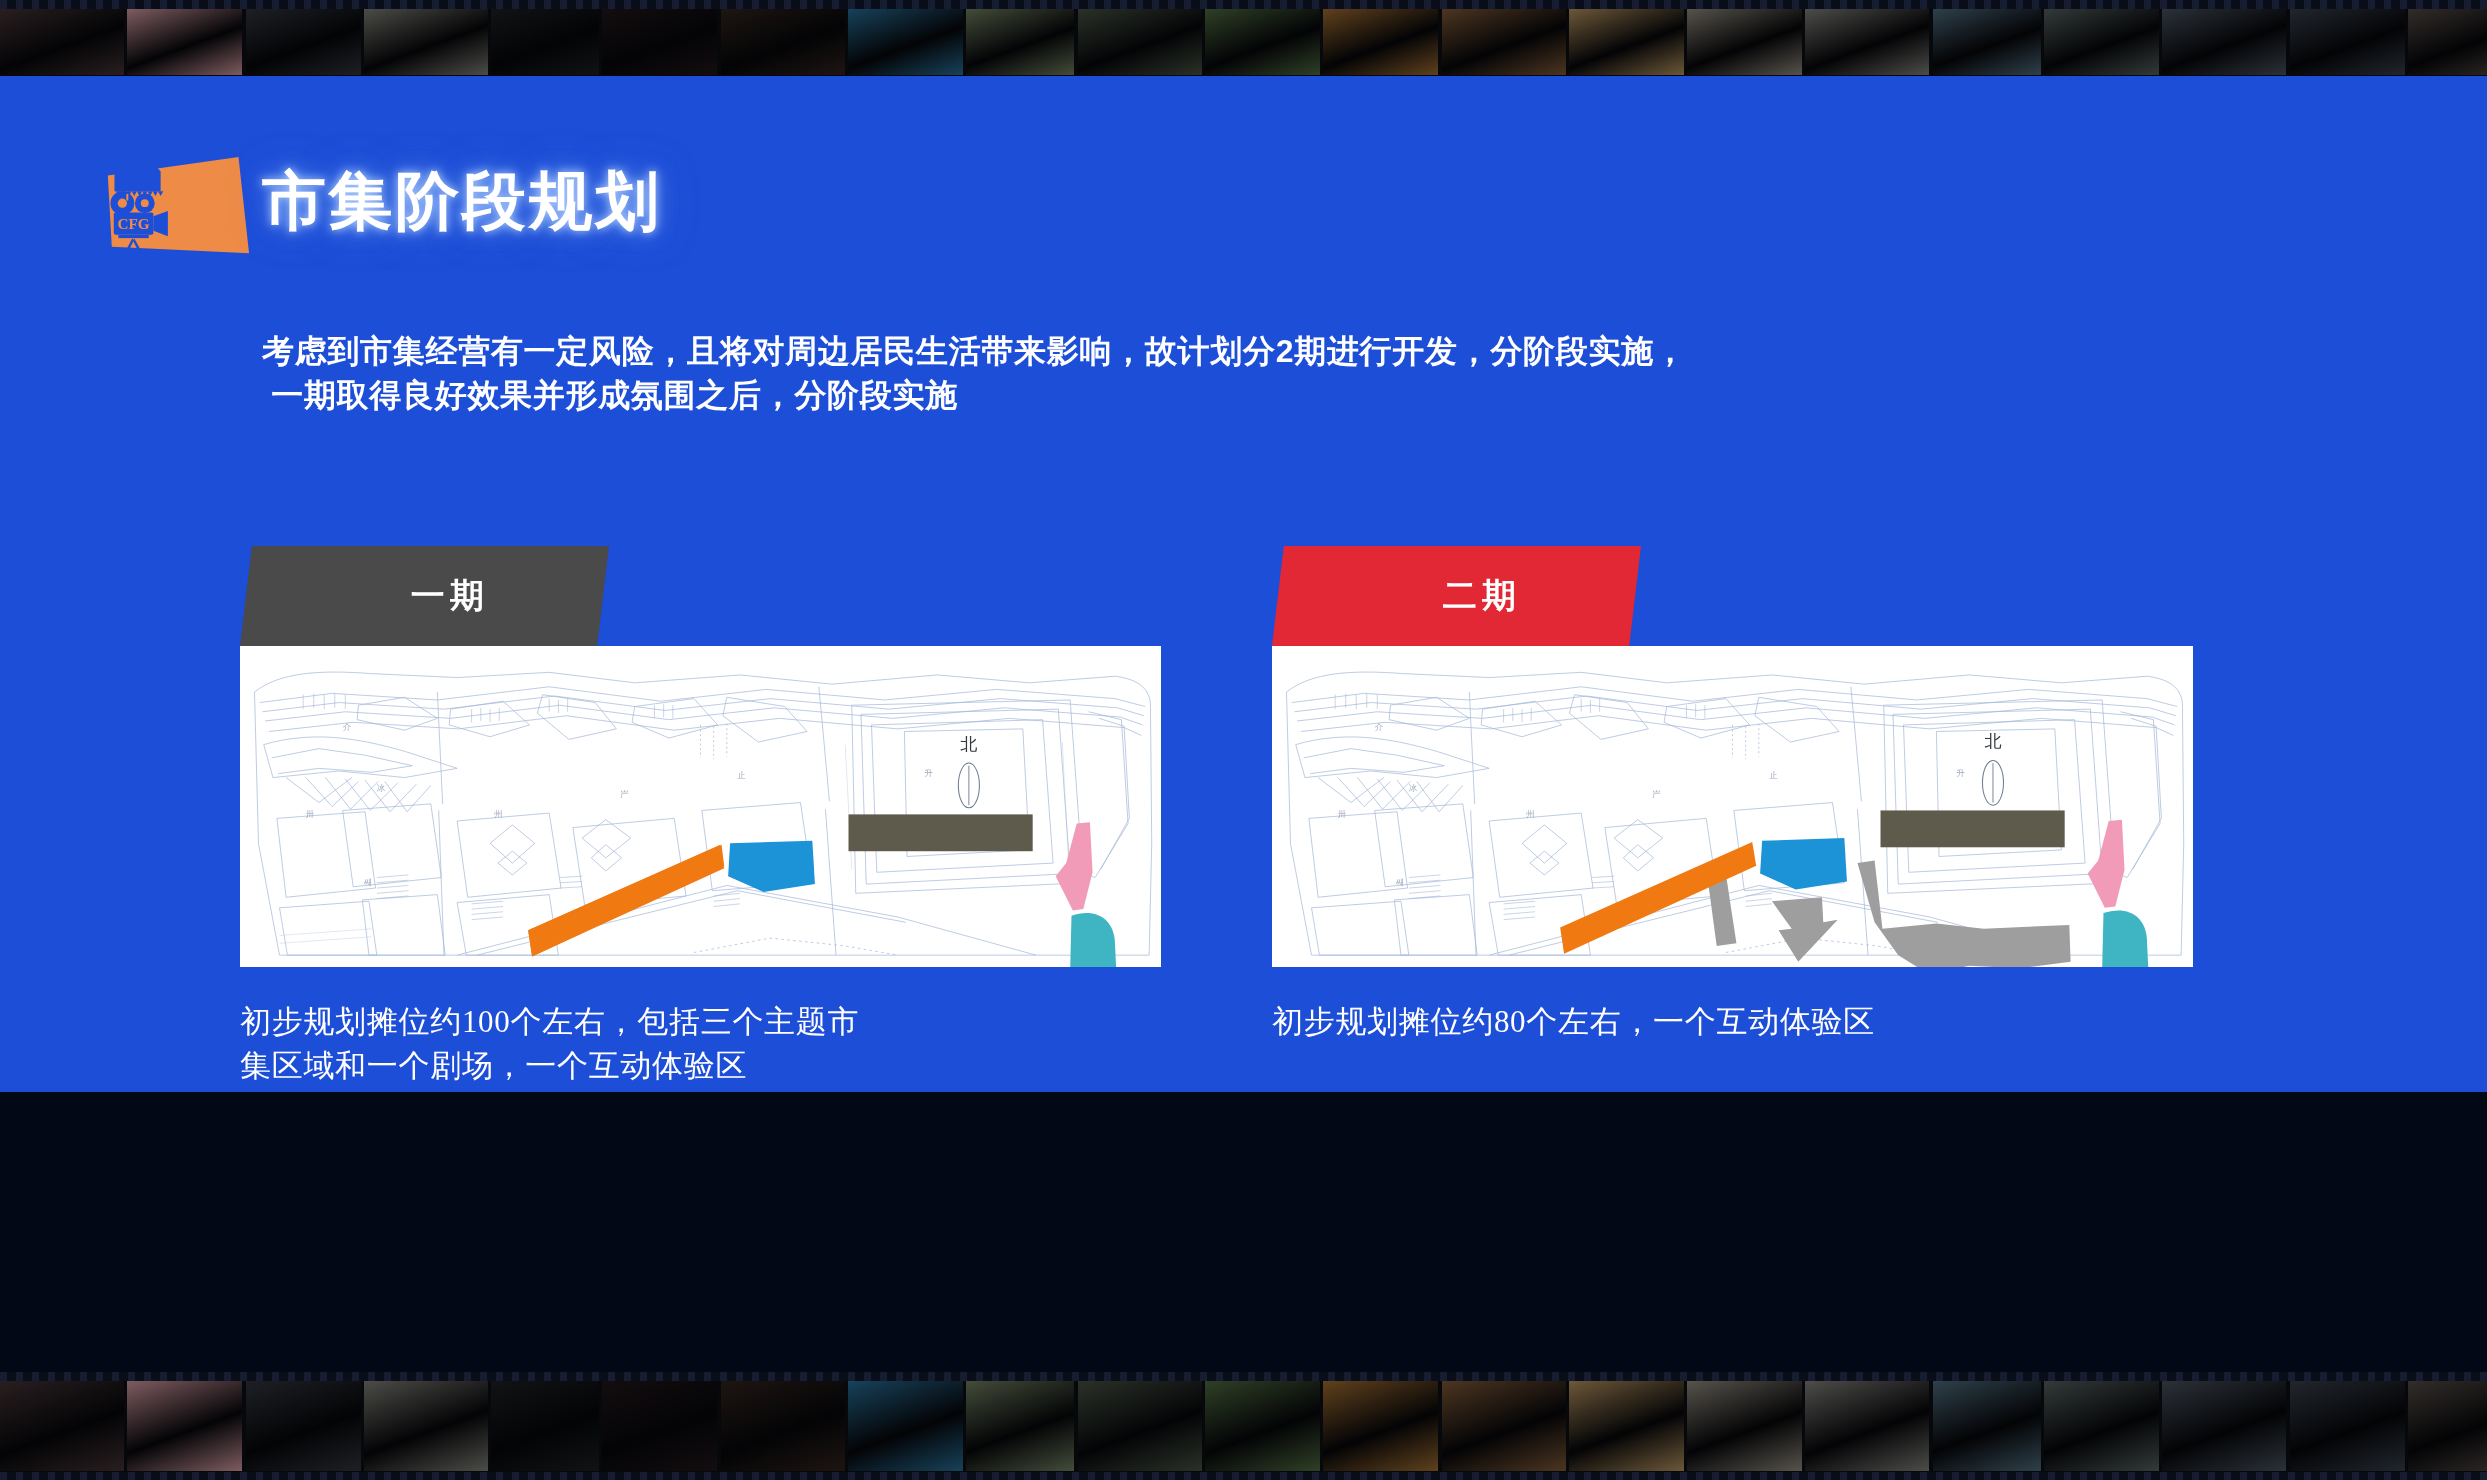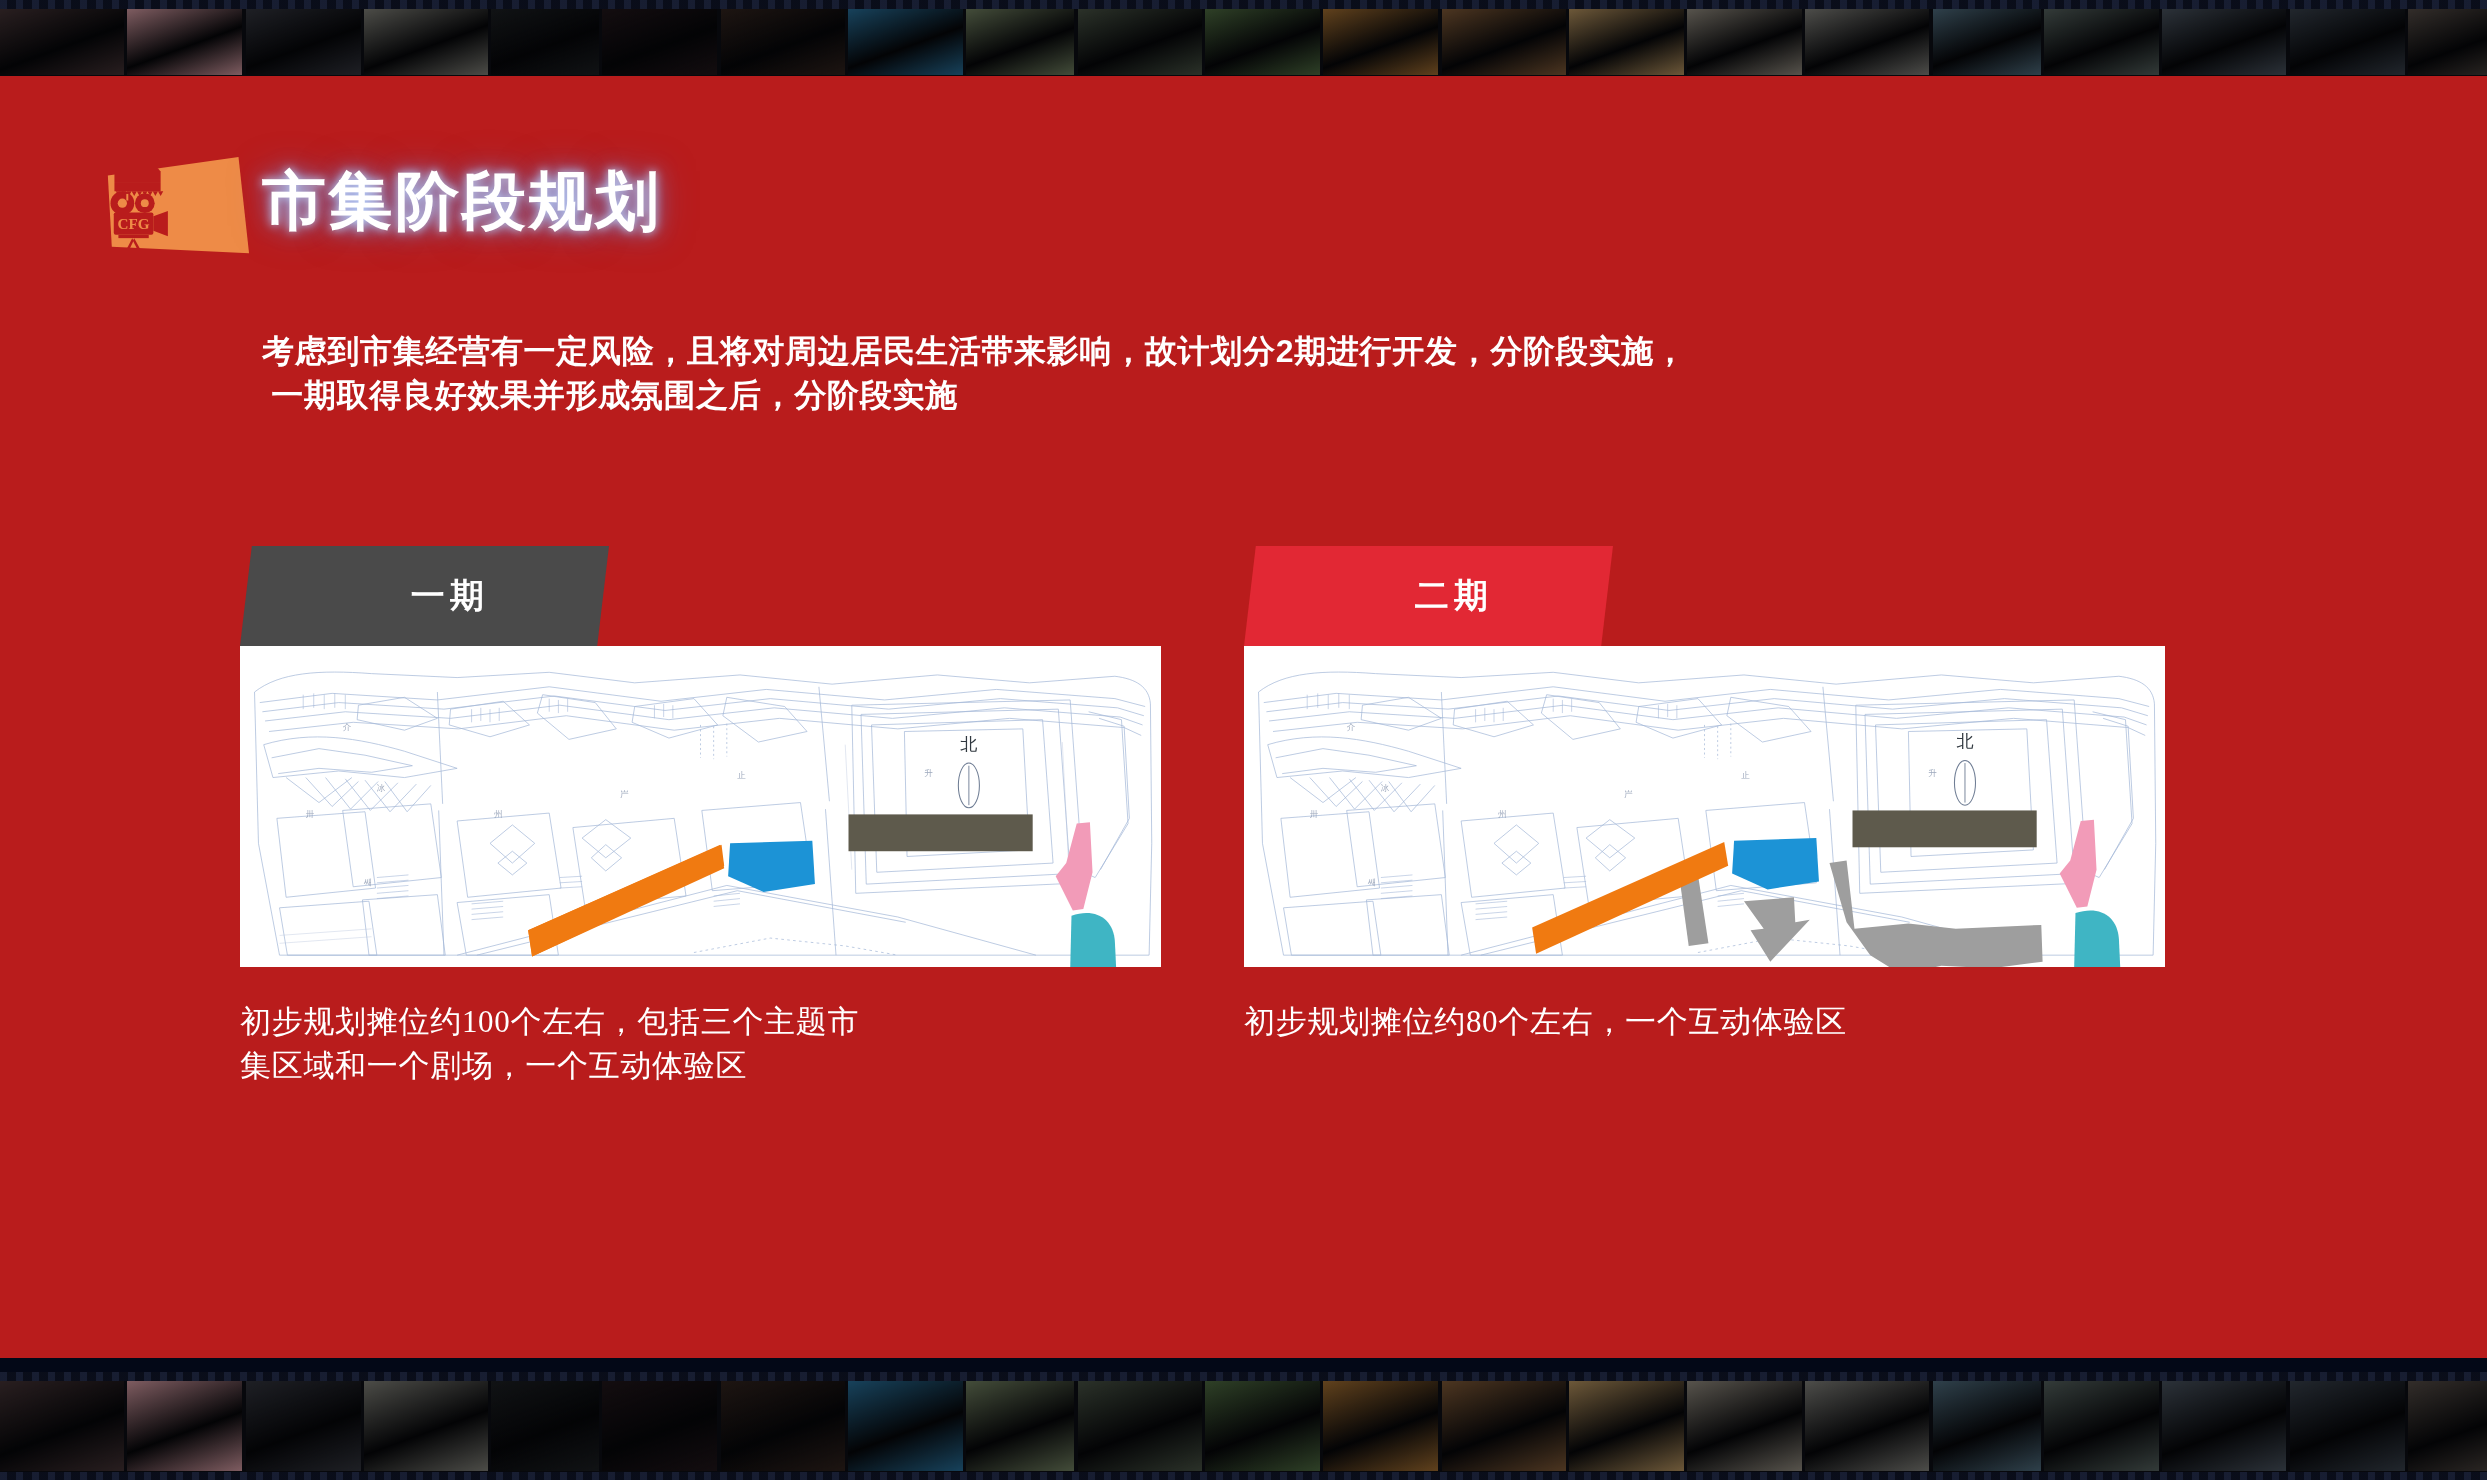--- a/index.html
+++ b/index.html
@@ -2,21 +2,21 @@
 <html style="font-size:10.5px"><head>
 <meta charset="utf-8">
 <style>
   * { margin:0; padding:0; box-sizing:border-box; }
   html,body{
     width:2487px; height:1481px;
     background:#030817;
     font-family:"Liberation Sans","DejaVu Sans",sans-serif;
     overflow:hidden;
   }
-  #slide{ position:relative; width:2487px; height:1358px; background:#b91c1c; }
+  #slide{ position:relative; width:2487px; height:1092px; background:#1d4ed8; }
 
   
   .filmstrip{ position:absolute; left:0; width:2487px; overflow:hidden; background:#07080c; }
   .filmstrip.top{ top:0; height:76px; }
   .filmstrip.bottom{ top:1372px; height:109px; }
   .sprockets{ position:absolute; left:0; width:100%; height:9.2px;
     background:repeating-linear-gradient(to right,#1a2138 0 6.6px, #0a0e1c 6.6px 16px); opacity:.85; }
   .filmstrip.top .sprockets{ top:0; }
   .filmstrip.bottom .sprockets.b1{ top:0; }
   .filmstrip.bottom .sprockets.b2{ bottom:0; }
@@ -41,21 +41,21 @@
     position:absolute; left:262px; top:329px; width:1942px;
     font-size:32px; font-weight:bold; color:#ffffff; line-height:1.38;
     letter-spacing:0.7px;
   }
   #intro .line{ display:block; }
   #intro .line.l2{ padding-left:9.2px; }
 
   
   .phase{ position:absolute; top:546px; }
   .phase.p1{ left:240px; width:921px; }
-  .phase.p2{ left:1244px; width:921px; }
+  .phase.p2{ left:1272px; width:921px; }
 
   .banner{ position:relative; height:100px; }
   .banner .shape{
     position:absolute; inset:0;
     clip-path:polygon(3.2% 0, 100% 0, 96.8% 100%, 0 100%);
   }
   .banner.gray .shape{ background:#4a4a4a; }
   .banner.red .shape{ background:#e22834; }
   .banner.gray{ width:369px; }
   .banner.red{ width:369px; }

